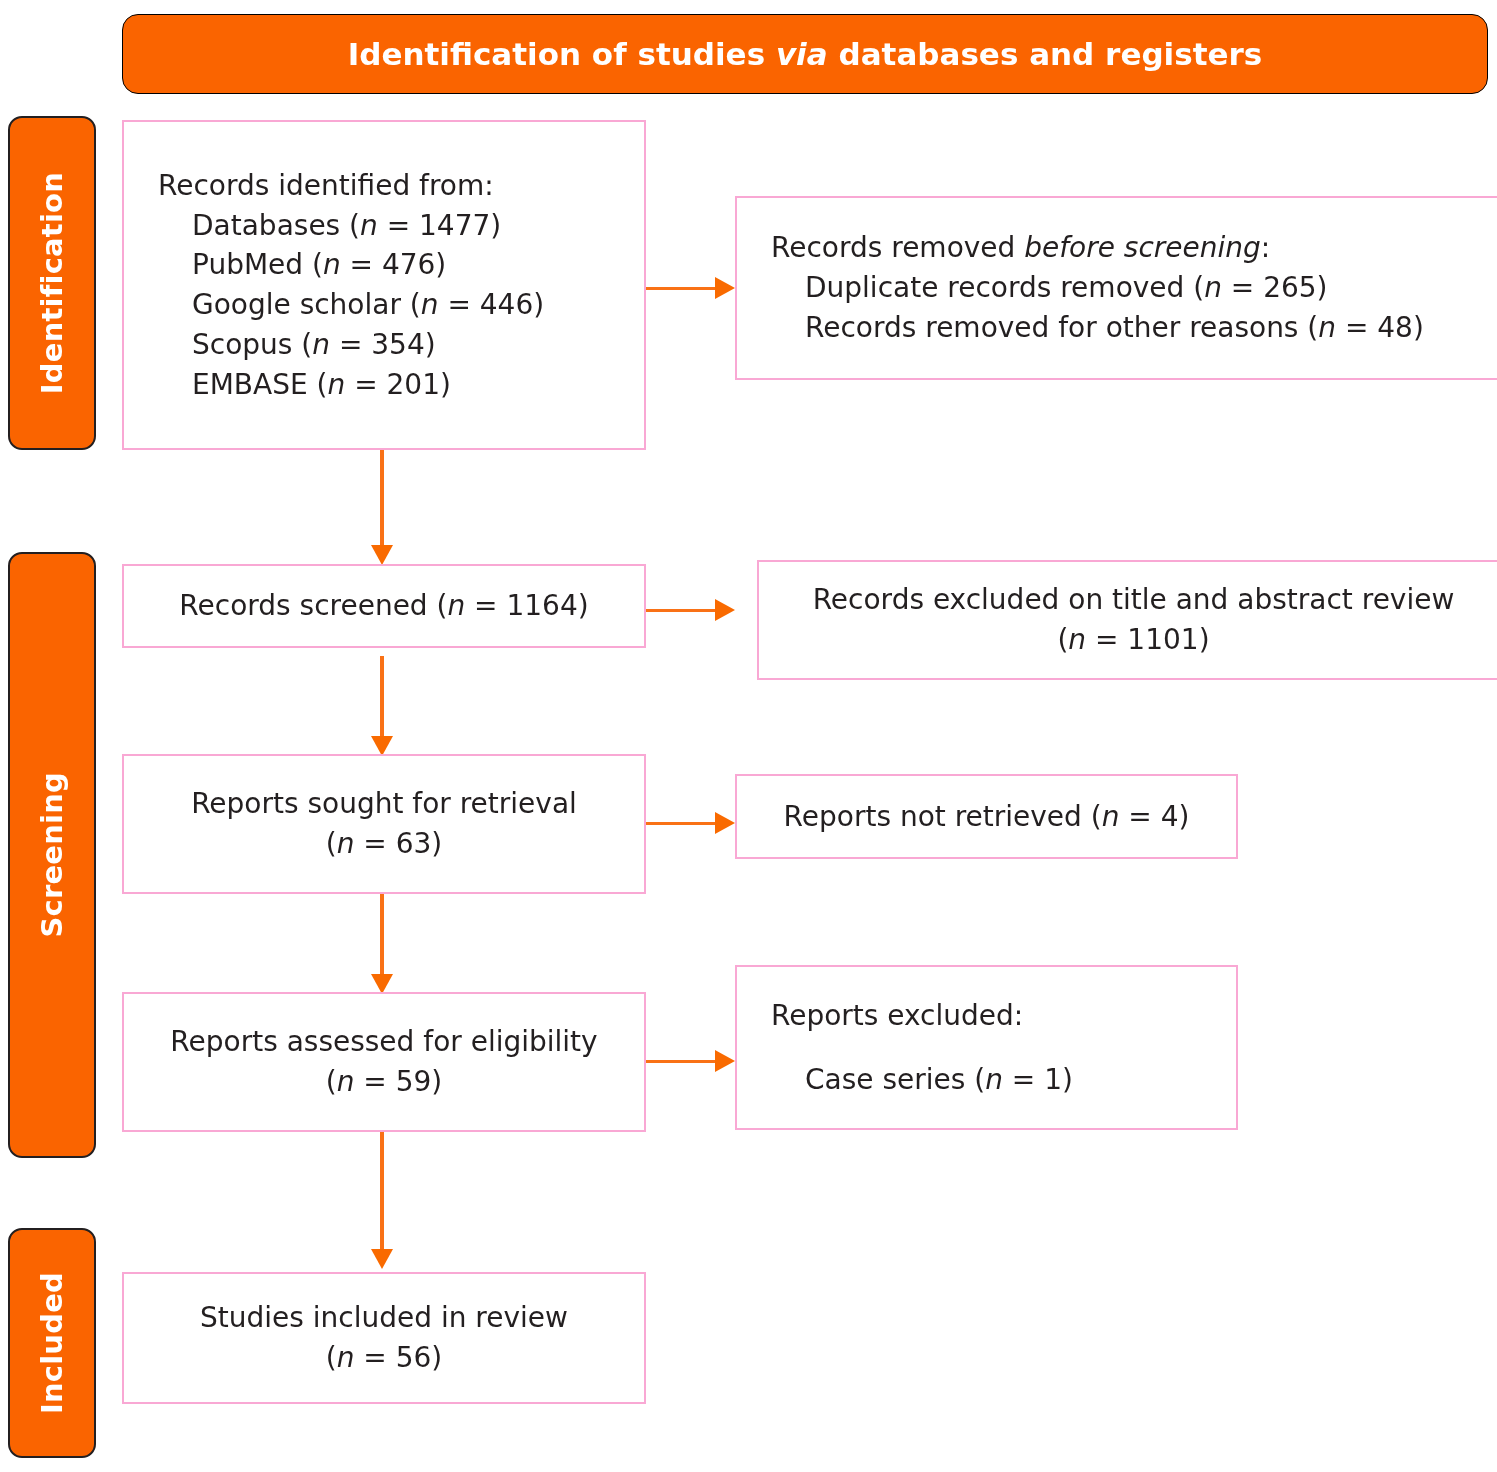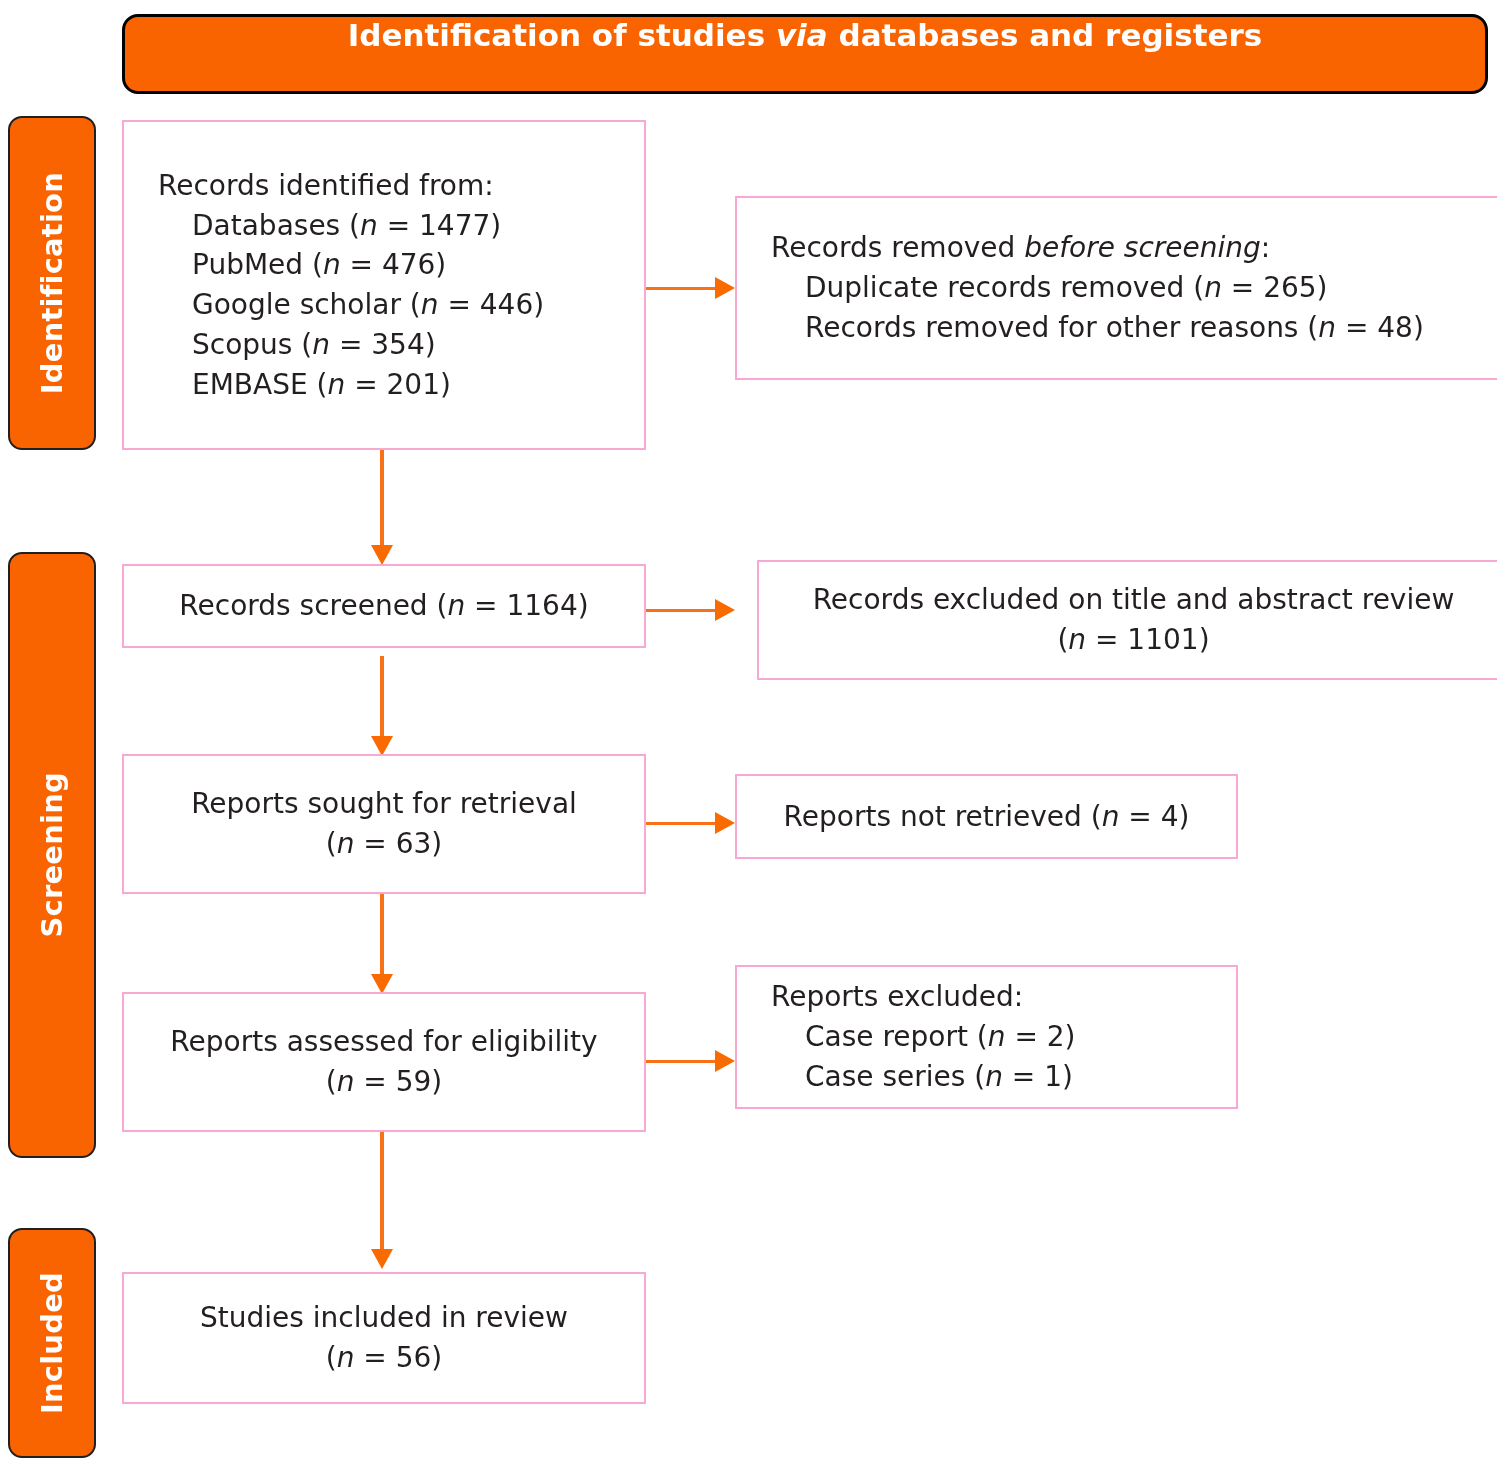--- a/index.html
+++ b/index.html
@@ -33,24 +33,25 @@
     letter-spacing: 0.2px;
     writing-mode: vertical-rl;
     transform: rotate(180deg);
     white-space: nowrap;
   }
 
   
   .banner {
     position: absolute;
     background: #fa6400;
-    border: 3px solid #000000;
+    border: 1px solid #000000;
     border-radius: 16px;
     box-sizing: border-box;
     display: flex;
+    align-items: center;
     justify-content: center;
   }
   .banner .banner-text {
     color: #ffffff;
     font-weight: bold;
     font-size: 31px;
     white-space: nowrap;
   }
   .banner .banner-text i {
     font-style: italic;
@@ -171,23 +172,22 @@
 <div class="arrow-right" style="left:715px; top:812px;"></div>
 
 <div class="conn-v" style="left:380px; top:894px; height:85px;"></div>
 <div class="arrow-down" style="left:371px; top:974px;"></div>
 
 <div class="box center" style="left:122px; top:992px; width:524px; height:140px;">
   <div class="line">Reports assessed for eligibility</div>
   <div class="line">(<i>n</i> = 59)</div>
 </div>
 
-<div class="box leftpad" style="left:735px; top:965px; width:503px; height:144px;">
+<div class="box leftpad" style="left:735px; top:965px; width:503px; height:165px;gap:24px;">
   <div class="line">Reports excluded:</div>
-  <div class="line indent">Case report (<i>n</i> = 2)</div>
   <div class="line indent">Case series (<i>n</i> = 1)</div>
 </div>
 
 <div class="conn-h" style="left:646px; top:1060px; width:75px;"></div>
 <div class="arrow-right" style="left:715px; top:1050px;"></div>
 
 <div class="conn-v" style="left:380px; top:1132px; height:120px;"></div>
 <div class="arrow-down" style="left:371px; top:1249px;"></div>
 
 <div class="box center" style="left:122px; top:1272px; width:524px; height:132px;">

